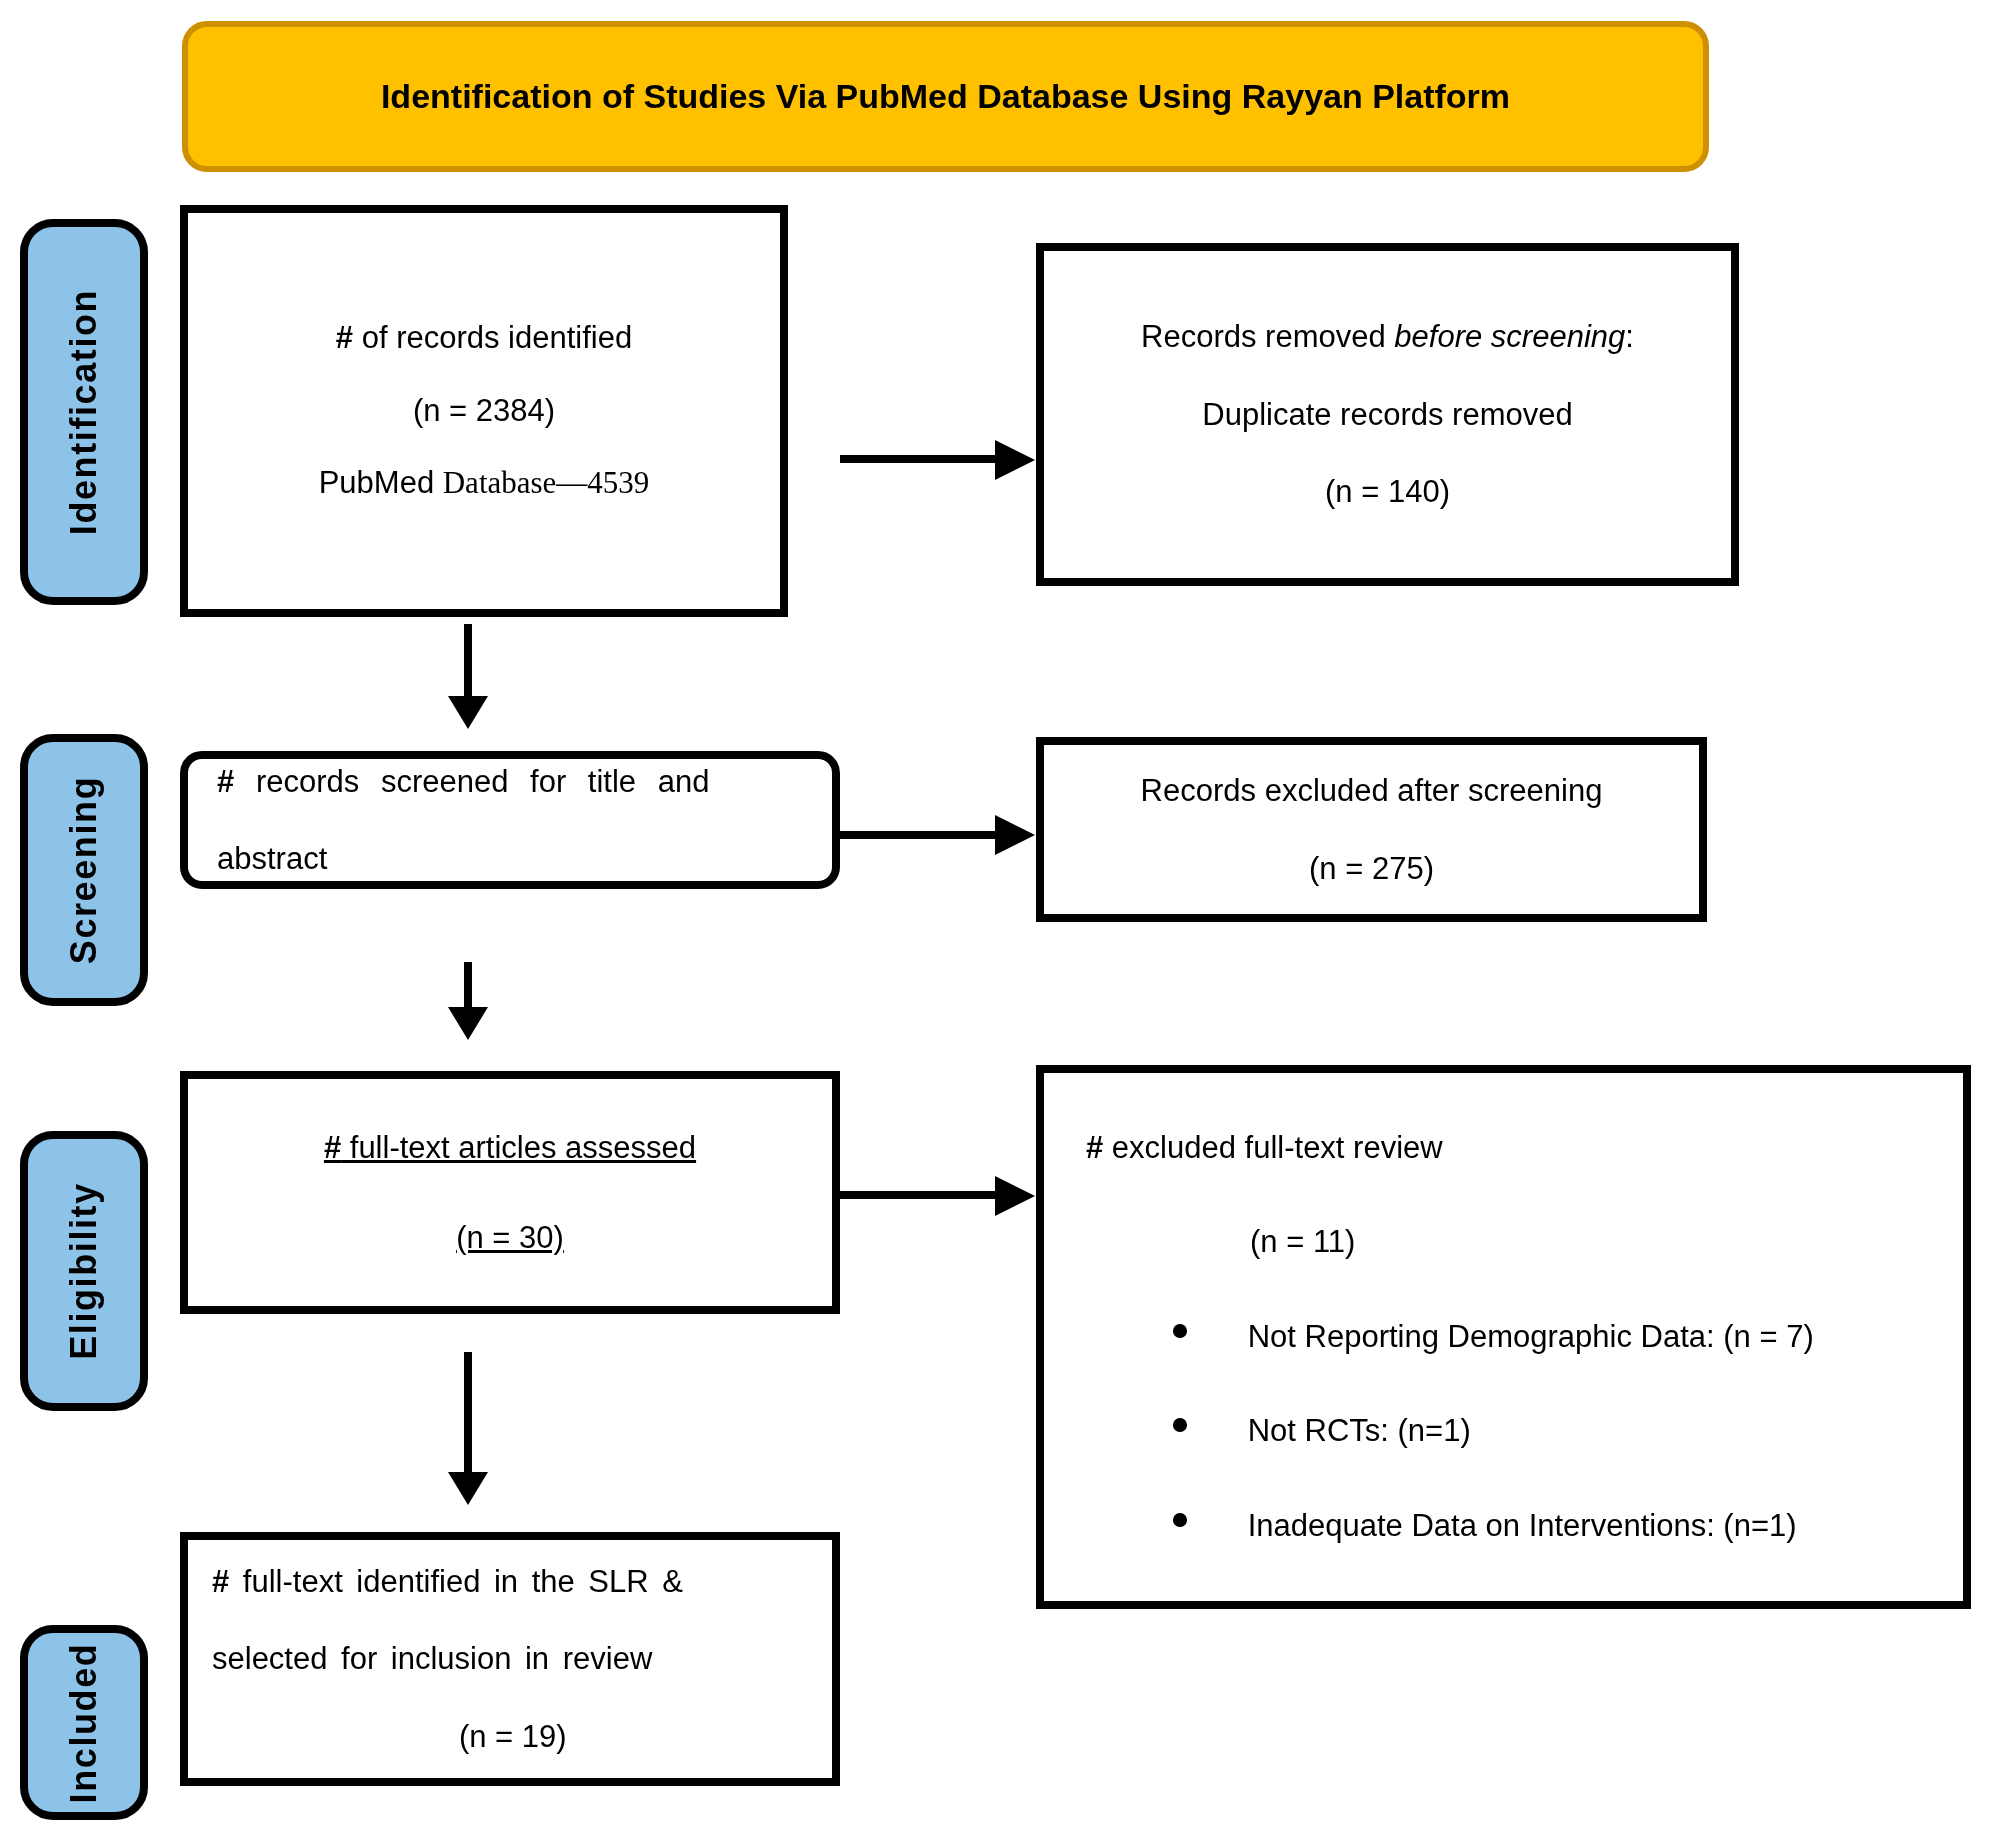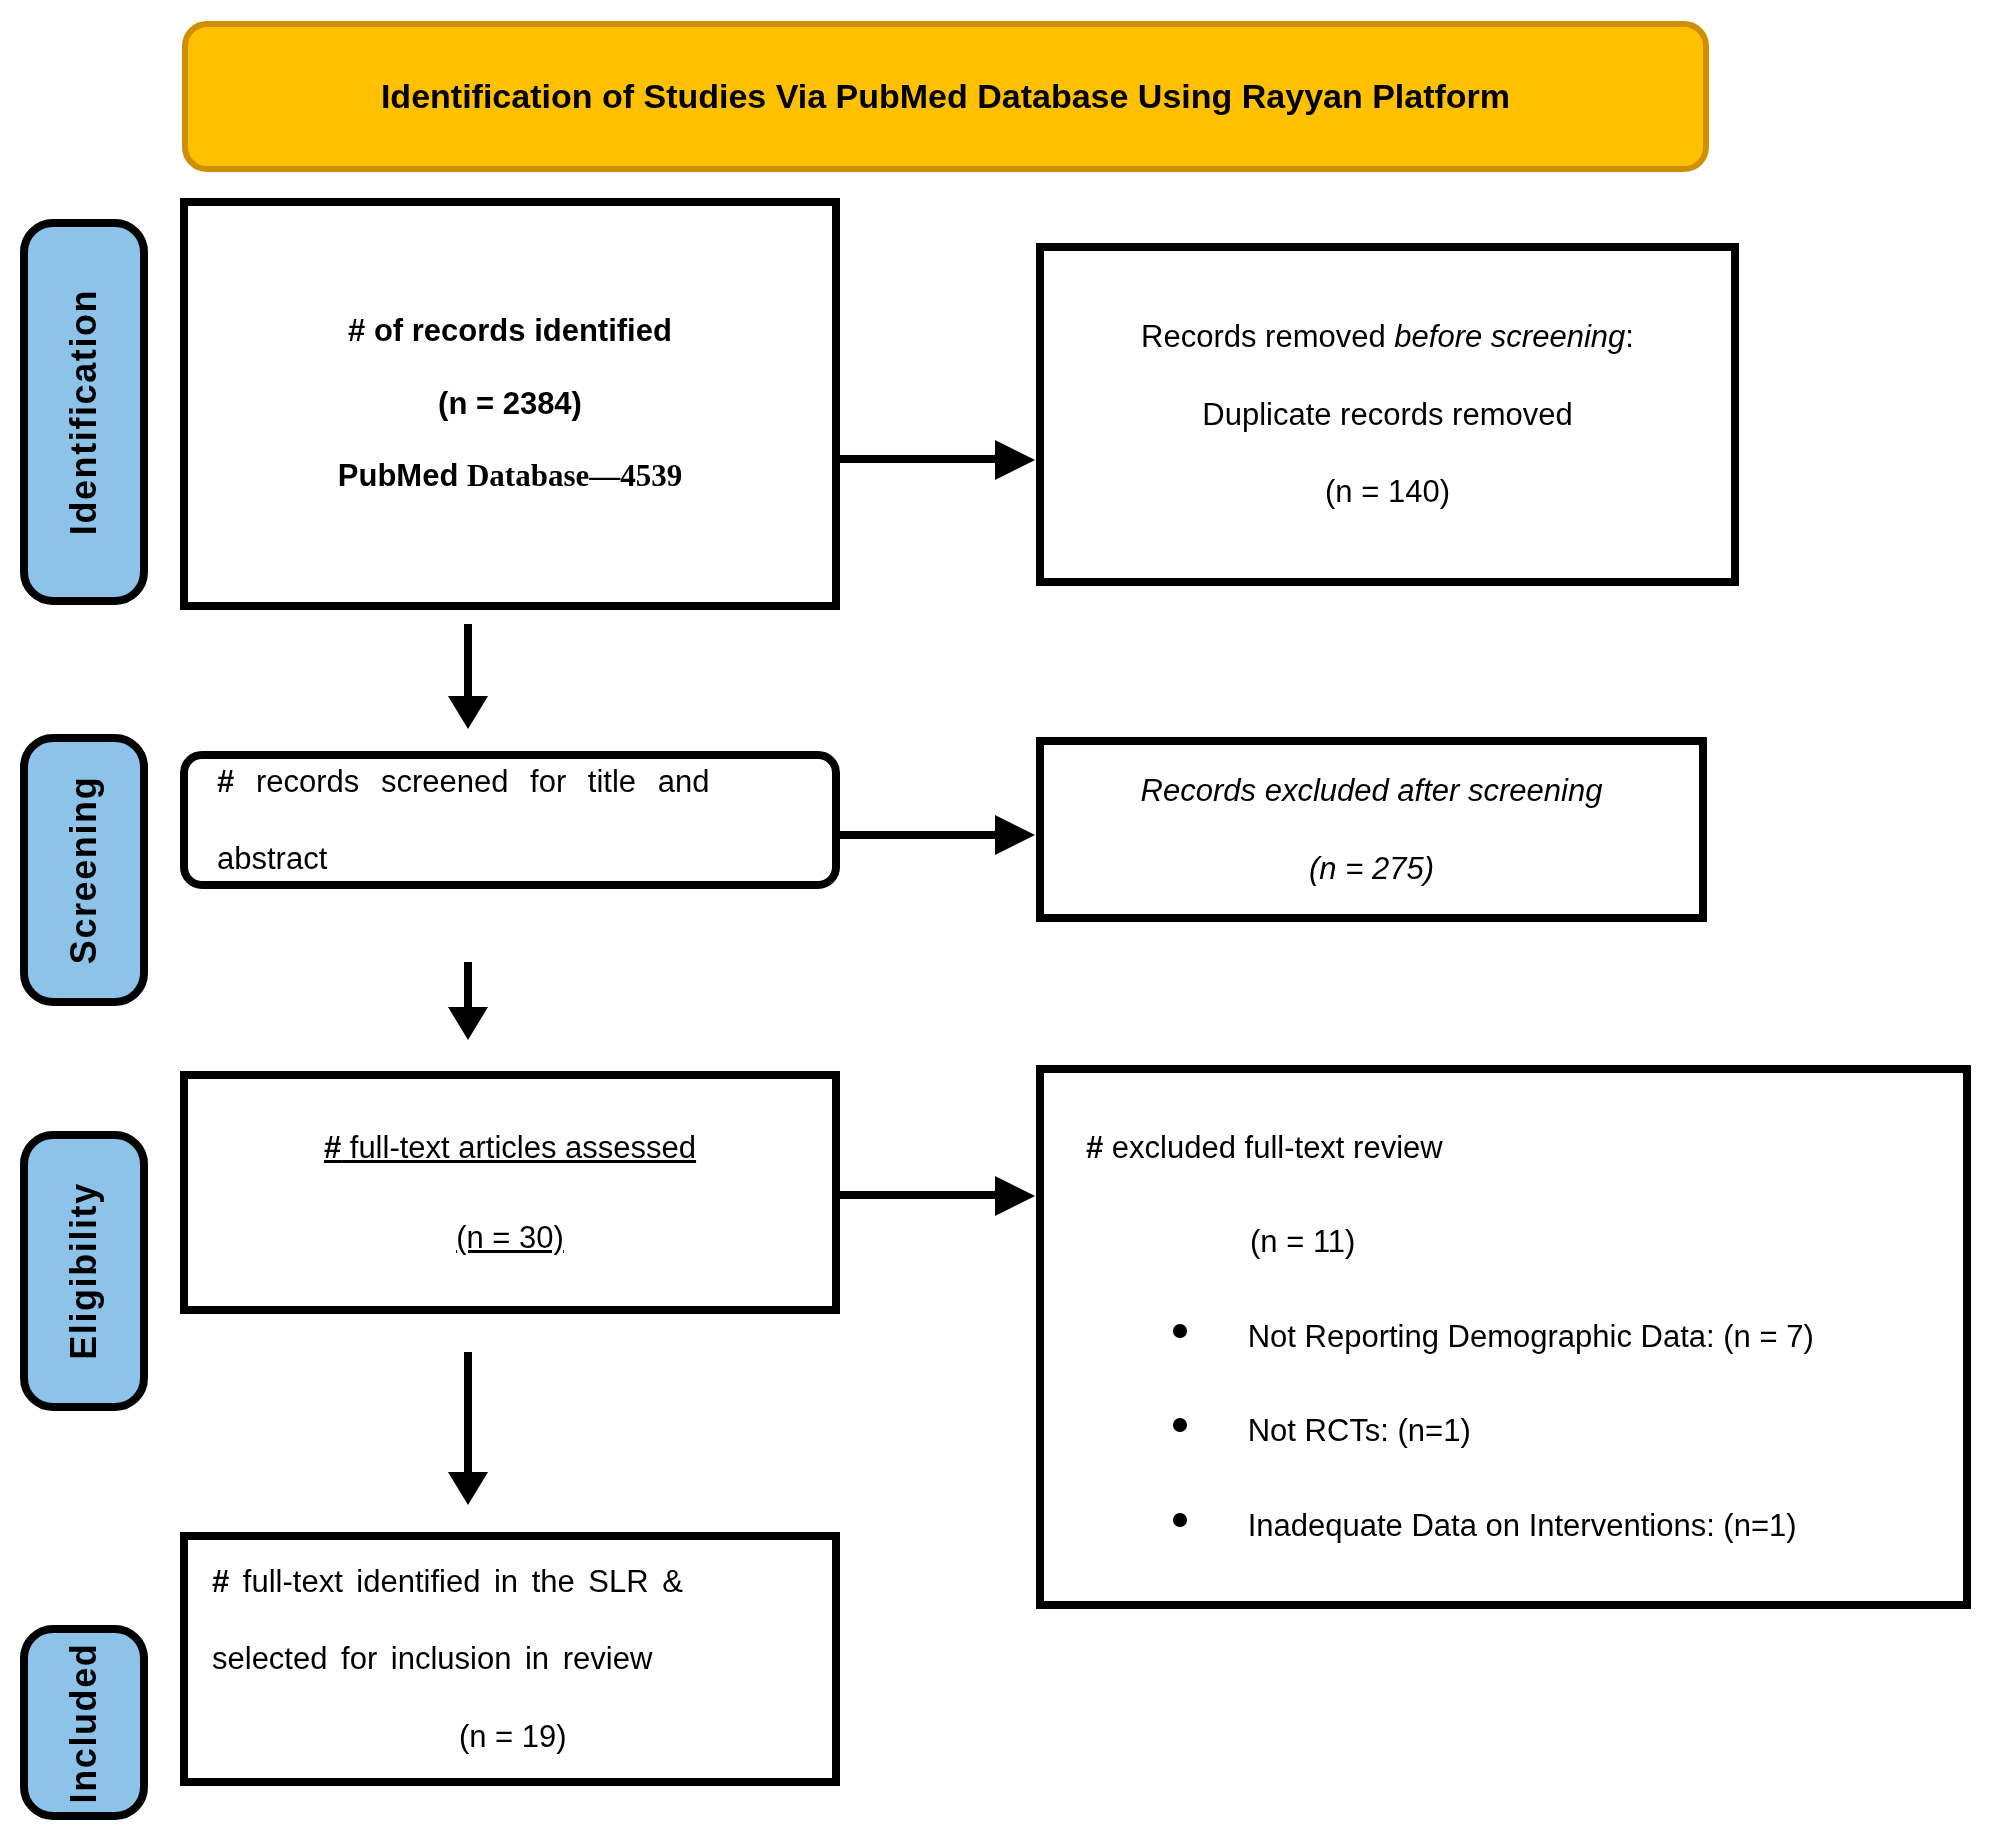--- a/index.html
+++ b/index.html
@@ -70,38 +70,38 @@
   <div class="stage" style="top:734px;height:272px;">
     <span class="vtext">Screening</span>
   </div>
   <div class="stage" style="top:1131px;height:280px;">
     <span class="vtext">Eligibility</span>
   </div>
   <div class="stage" style="top:1625px;height:195px;">
     <span class="vtext">Included</span>
   </div>
 
-  <div class="fbox center" style="left:180px;top:198px;width:660px;height:412px;font-weight:bold;">
+  <div class="fbox center" style="left:180px;top:205px;width:608px;height:412px;">
     <span class="line hashline"><b>#</b> of records identified</span>
     <span class="line">(n = 2384)</span>
     <span class="line"><span>PubMed </span><span class="serif">Database—4539</span></span>
   </div>
 
   <div class="fbox center" style="left:1036px;top:243px;width:703px;height:343px;line-height:2.5;">
     <span class="line"><span>Records removed </span><i>before screening</i><span>:</span></span>
     <span class="line">Duplicate records removed</span>
     <span class="line">(n = 140)</span>
   </div>
 
   <div class="fbox leftpad lh25" style="left:180px;top:751px;width:660px;height:138px;border-radius:22px;">
     <span class="line hashline justifyish"><b>#</b> records screened for title and</span>
     <span class="line">abstract</span>
   </div>
 
-  <div class="fbox center lh25" style="left:1036px;top:737px;width:671px;height:185px;font-style:italic;">
+  <div class="fbox center lh25" style="left:1036px;top:737px;width:671px;height:185px;">
     <span class="line">Records excluded after screening</span>
     <span class="line">(n = 275)</span>
   </div>
 
   <div class="fbox center lh29" style="left:180px;top:1071px;width:660px;height:243px;">
     <span class="line hashline"><b>#</b> full-text articles assessed</span>
     <span class="line">(n = 30)</span>
   </div>
 
   <div class="fbox lh3" style="left:1036px;top:1065px;width:935px;height:544px;text-align:left;">

